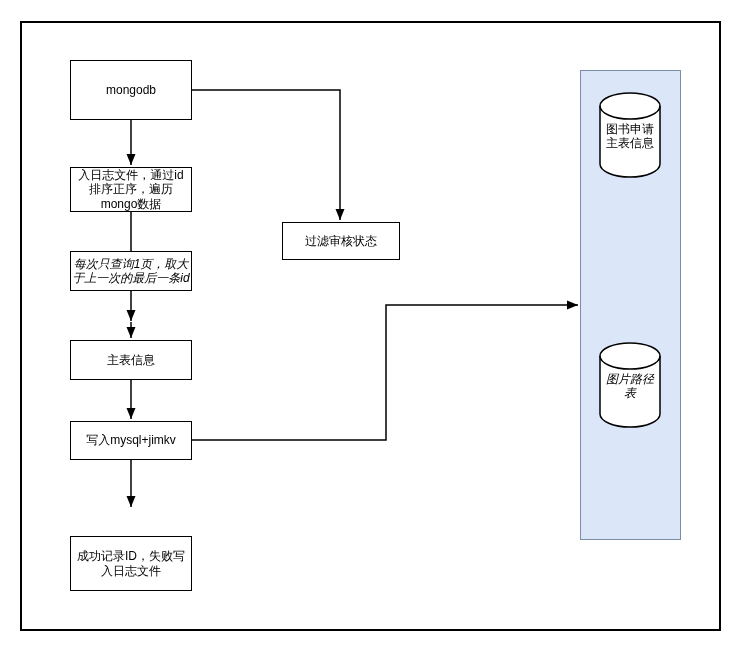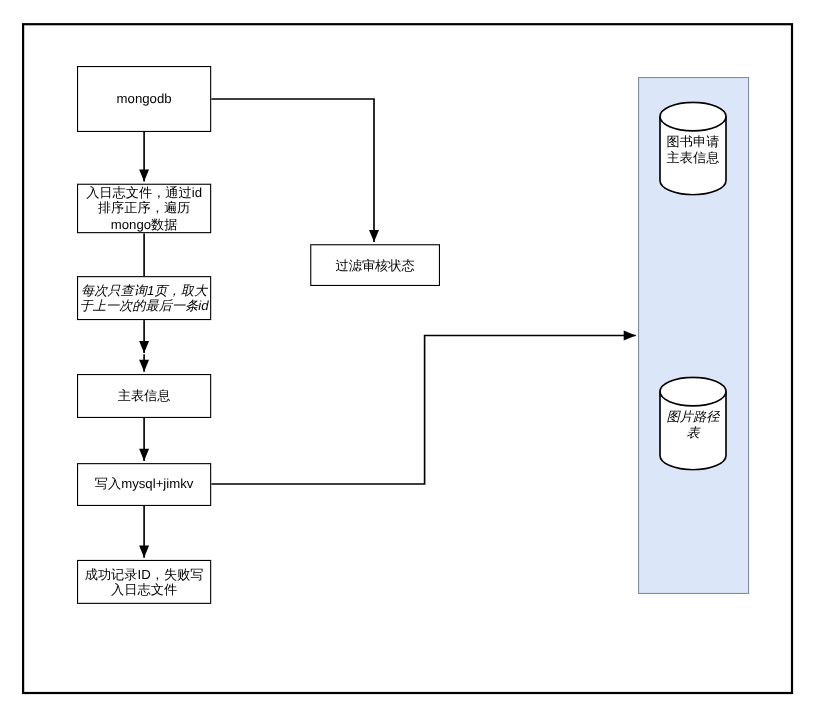--- a/index.html
+++ b/index.html
@@ -45,21 +45,21 @@
     line-height: 1.2;
     color: #000000;
     white-space: pre-line;
     padding: 0 1px;
   }
   .node-mongodb   { left: 70px;  top: 60px;  width: 122px; height: 60px; }
   .node-filter    { left: 70px;  top: 167px; width: 122px; height: 45px; }
   .node-paginate  { left: 70px;  top: 251px; width: 122px; height: 40px; font-style: italic; }
   .node-transform { left: 70px;  top: 340px; width: 122px; height: 40px; }
   .node-write     { left: 70px;  top: 421px; width: 122px; height: 39px; text-align: center; }
-  .node-log       { left: 70px;  top: 509px; width: 122px; height: 40px; }
+  .node-log       { left: 70px;  top: 536px; width: 122px; height: 55px; }
   .node-query     { left: 282px; top: 222px; width: 118px; height: 38px; }
   .datastore-panel {
     position: absolute;
     left: 580px;
     top: 70px;
     width: 101px;
     height: 470px;
     box-sizing: border-box;
     background: #dbe7f8;
     border: 1px solid #7b8ea6;

